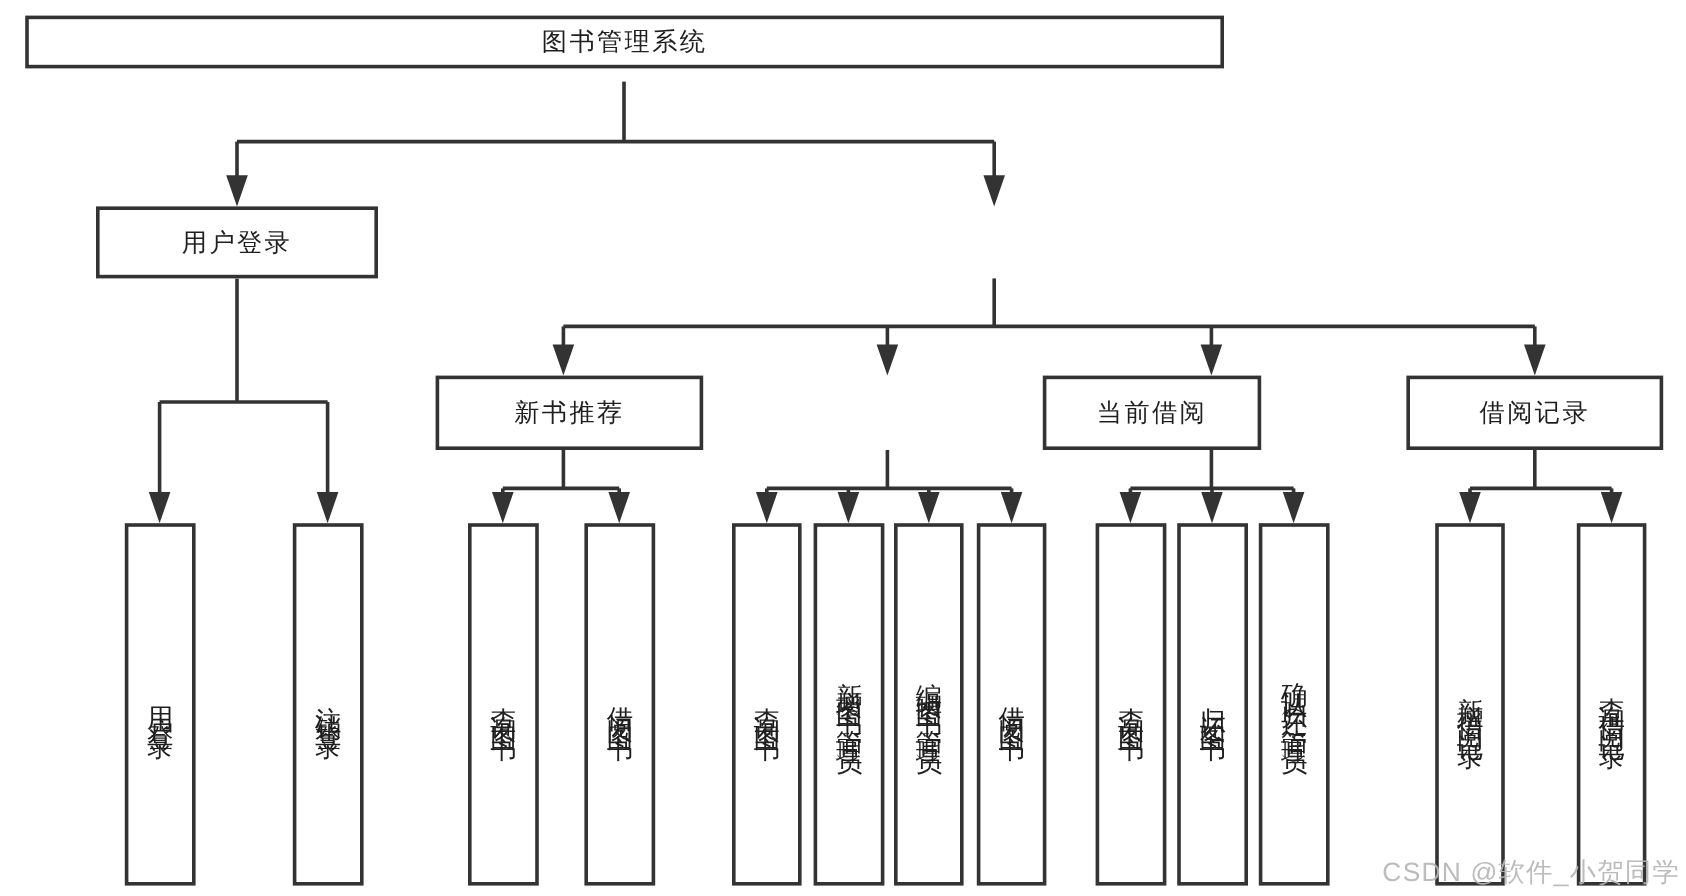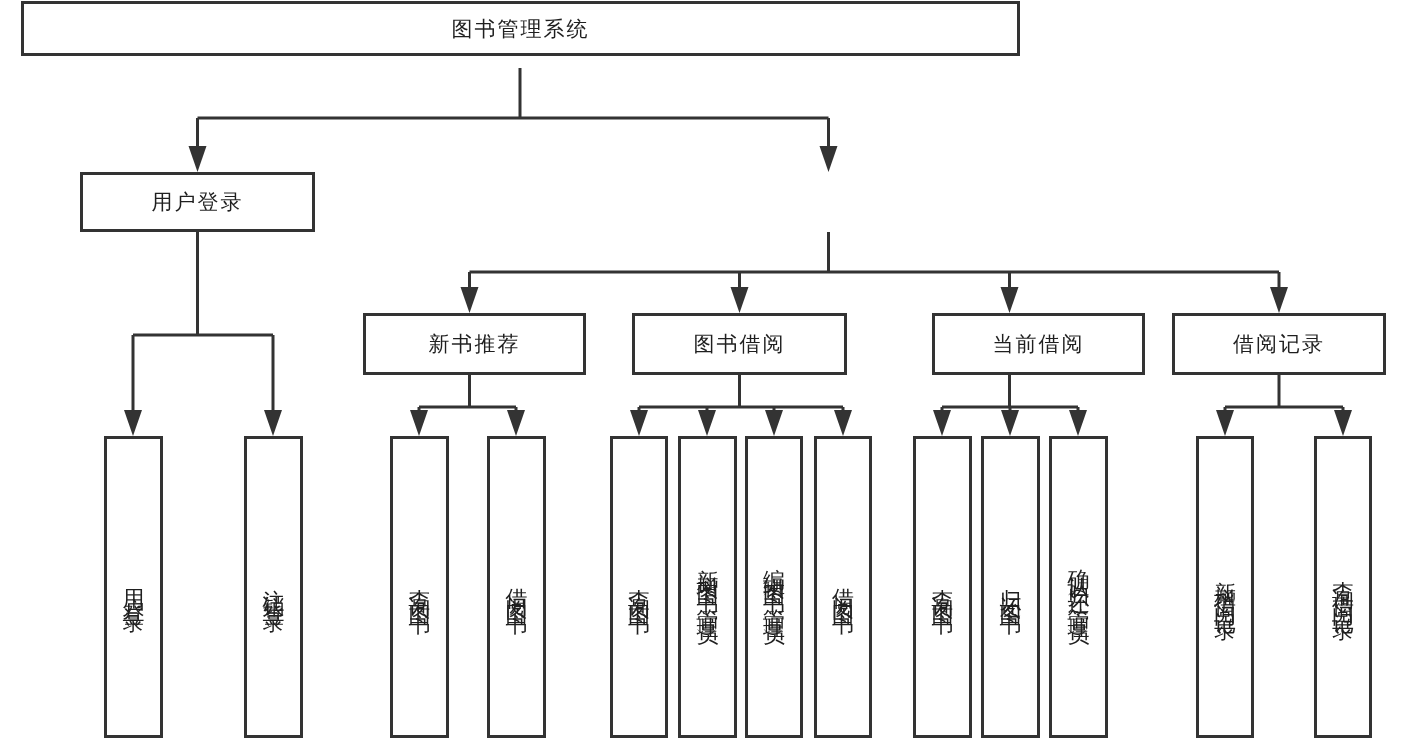--- a/index.html
+++ b/index.html
@@ -142,35 +142,32 @@
     <g>
       <line x1="1279" y1="375" x2="1279" y2="407"></line>
       <line x1="1225" y1="407" x2="1343" y2="407"></line>
       <line x1="1225" y1="407" x2="1225" y2="416"></line>
       <polygon points="1216,410 1234,410 1225,436"></polygon>
       <line x1="1343" y1="407" x2="1343" y2="416"></line>
       <polygon points="1334,410 1352,410 1343,436"></polygon>
     </g>
   </svg>
 
-  <div class="node h" style="left:21px;top:1px;width:999px;height:55px">
+  <div class="node h" style="left:21px;top:13px;width:999px;height:44px">
     <span>图书管理系统</span>
   </div>
 
   <div class="node h" style="left:80px;top:172px;width:235px;height:60px">
     <span>用户登录</span>
   </div>
 
   <div class="node h" style="left:363px;top:313px;width:223px;height:62px">
     <span>新书推荐</span>
   </div>
-  <div class="node h" style="left:632px;top:313px;width:215px;height:62px">
-    <span>图书借阅</span>
-  </div>
-  <div class="node h" style="left:932px;top:313px;width:213px;height:62px">
+  <div class="node h" style="left:869px;top:313px;width:182px;height:62px">
     <span>当前借阅</span>
   </div>
   <div class="node h" style="left:1172px;top:313px;width:214px;height:62px">
     <span>借阅记录</span>
   </div>
 
   <div class="node v" style="left:104px;top:436px;width:59px;height:302px">
     <span>用户登录</span>
   </div>
   <div class="node v" style="left:244px;top:436px;width:59px;height:302px">
@@ -207,14 +204,15 @@
     <span>确认归还（管理员）</span>
   </div>
 
   <div class="node v" style="left:1196px;top:436px;width:58px;height:302px">
     <span>新增借阅记录</span>
   </div>
   <div class="node v" style="left:1314px;top:436px;width:58px;height:302px">
     <span>查询借阅记录</span>
   </div>
 
+  <div class="watermark">CSDN @软件_小贺同学</div>
 
 </div>
 
 </body></html>

